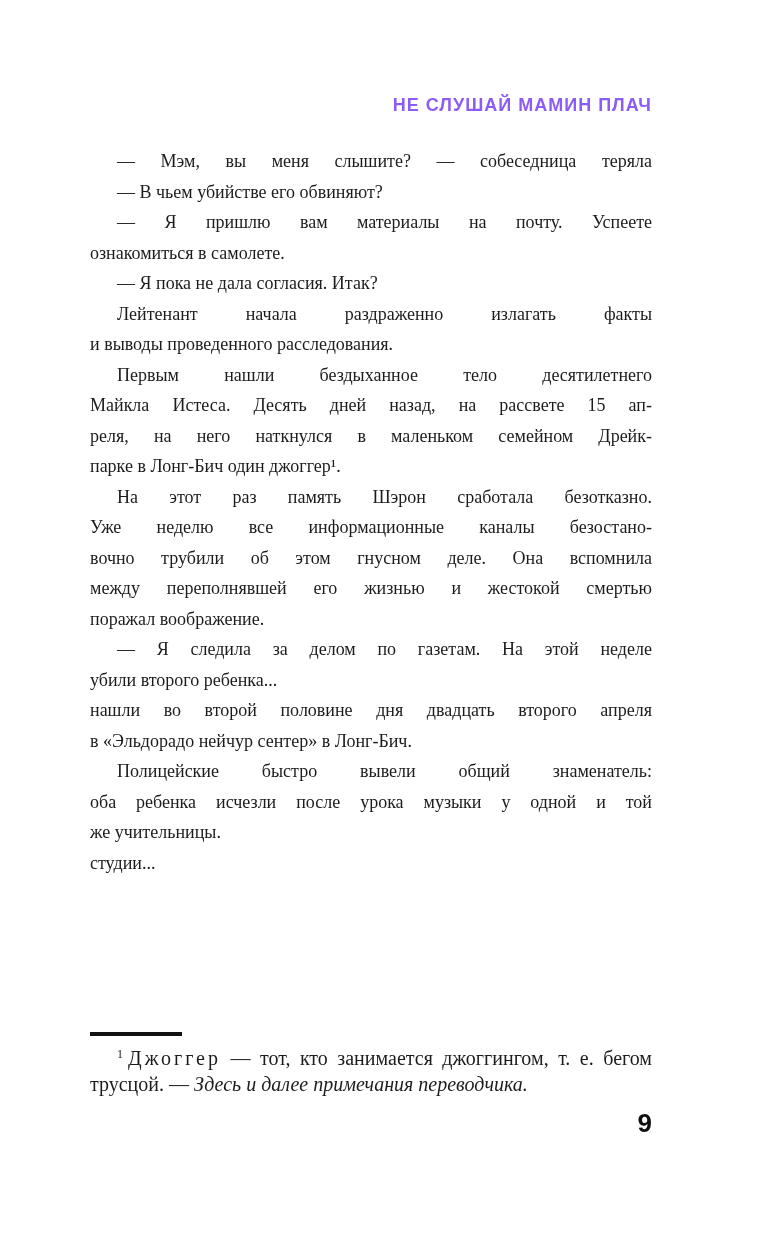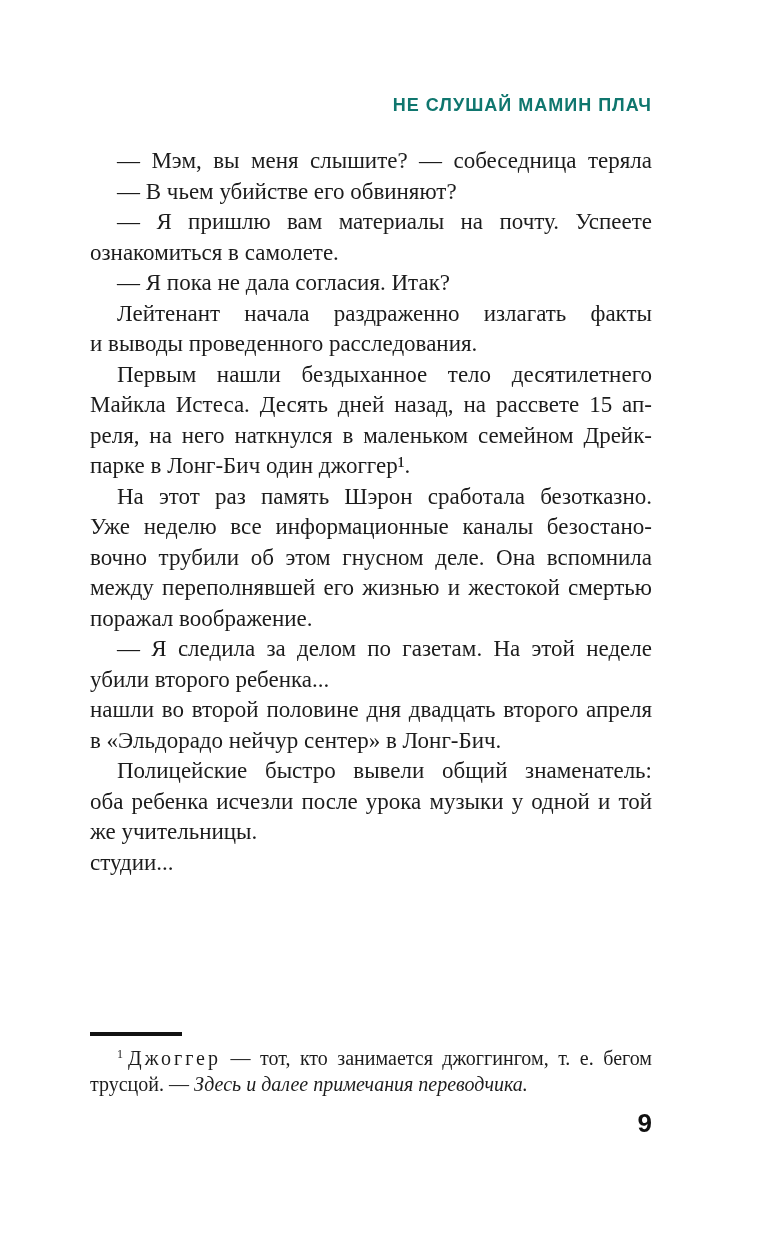--- a/index.html
+++ b/index.html
@@ -22,30 +22,30 @@
   .running-title {
     position: absolute;
     top: 95px;
     left: 90px;
     width: 562px;
     text-align: right;
     font-family: "Liberation Sans", sans-serif;
     font-weight: 700;
     font-size: 18px;
     letter-spacing: 1px;
-    color: #0f766e;
+    color: #8b5cf6;
     white-space: nowrap;
   }
 
   .body-text {
     position: absolute;
     top: 146px;
     left: 90px;
     width: 562px;
-    font-size: 23px;
+    font-size: 18px;
     line-height: 30.5px;
     color: #1c1c1c;
   }
 
   .line {
     text-align: justify;
     text-align-last: justify;
     -moz-text-align-last: justify;
     height: 30.5px;
   }

